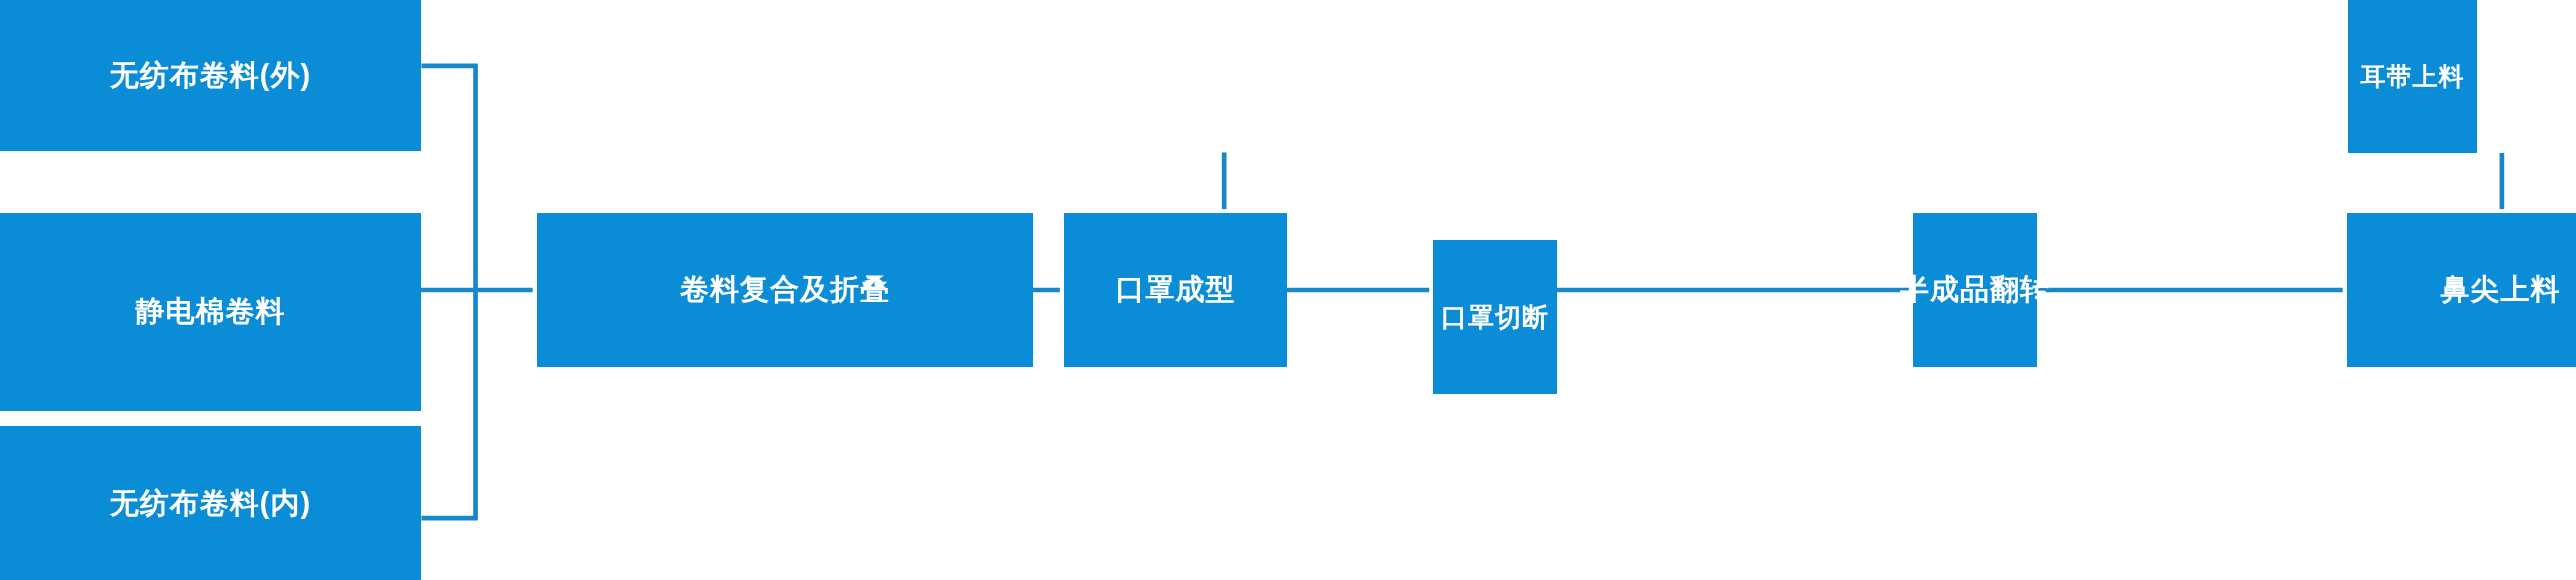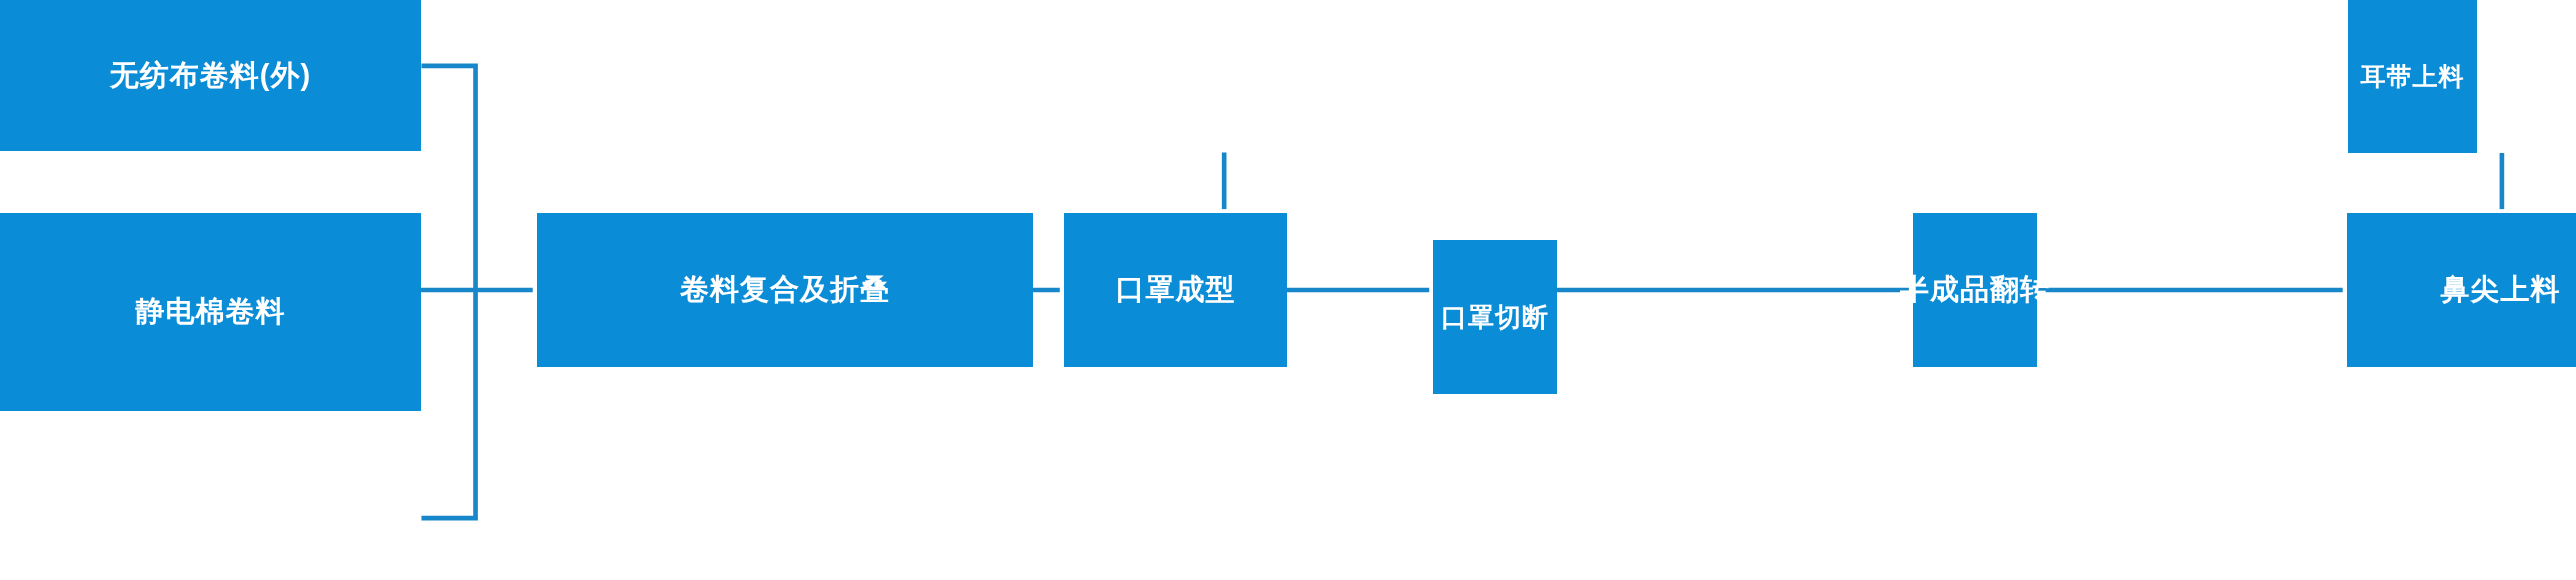--- a/index.html
+++ b/index.html
@@ -82,20 +82,23 @@
   </svg>
 
   <div class="node" style="left: 0px; top: 0px; width: 421px; height: 151px; background: rgb(11, 140, 214); color: rgb(255, 255, 255); font-size: 29px;">
     <span class="node-label">无纺布卷料(外)</span>
   </div>
 
   <div class="node" style="left: 0px; top: 213px; width: 421px; height: 198px; background: rgb(11, 140, 214); color: rgb(255, 255, 255); font-size: 29px;">
     <span class="node-label">静电棉卷料</span>
   </div>
 
+  <div class="node" style="left: 0px; top: 426px; width: 421px; height: 155px; background: rgb(11, 140, 214); color: rgb(255, 255, 255); font-size: 29px;">
+    <span class="node-label">无纺布卷料(内)</span>
+  </div>
 
   <div class="node" style="left: 537px; top: 213px; width: 496px; height: 154px; background: rgb(11, 140, 214); color: rgb(255, 255, 255); font-size: 29px;">
     <span class="node-label">卷料复合及折叠</span>
   </div>
 
 
   <div class="node" style="left: 1064px; top: 213px; width: 223px; height: 154px; background: rgb(11, 140, 214); color: rgb(255, 255, 255); font-size: 29px;">
     <span class="node-label">口罩成型</span>
   </div>
 

